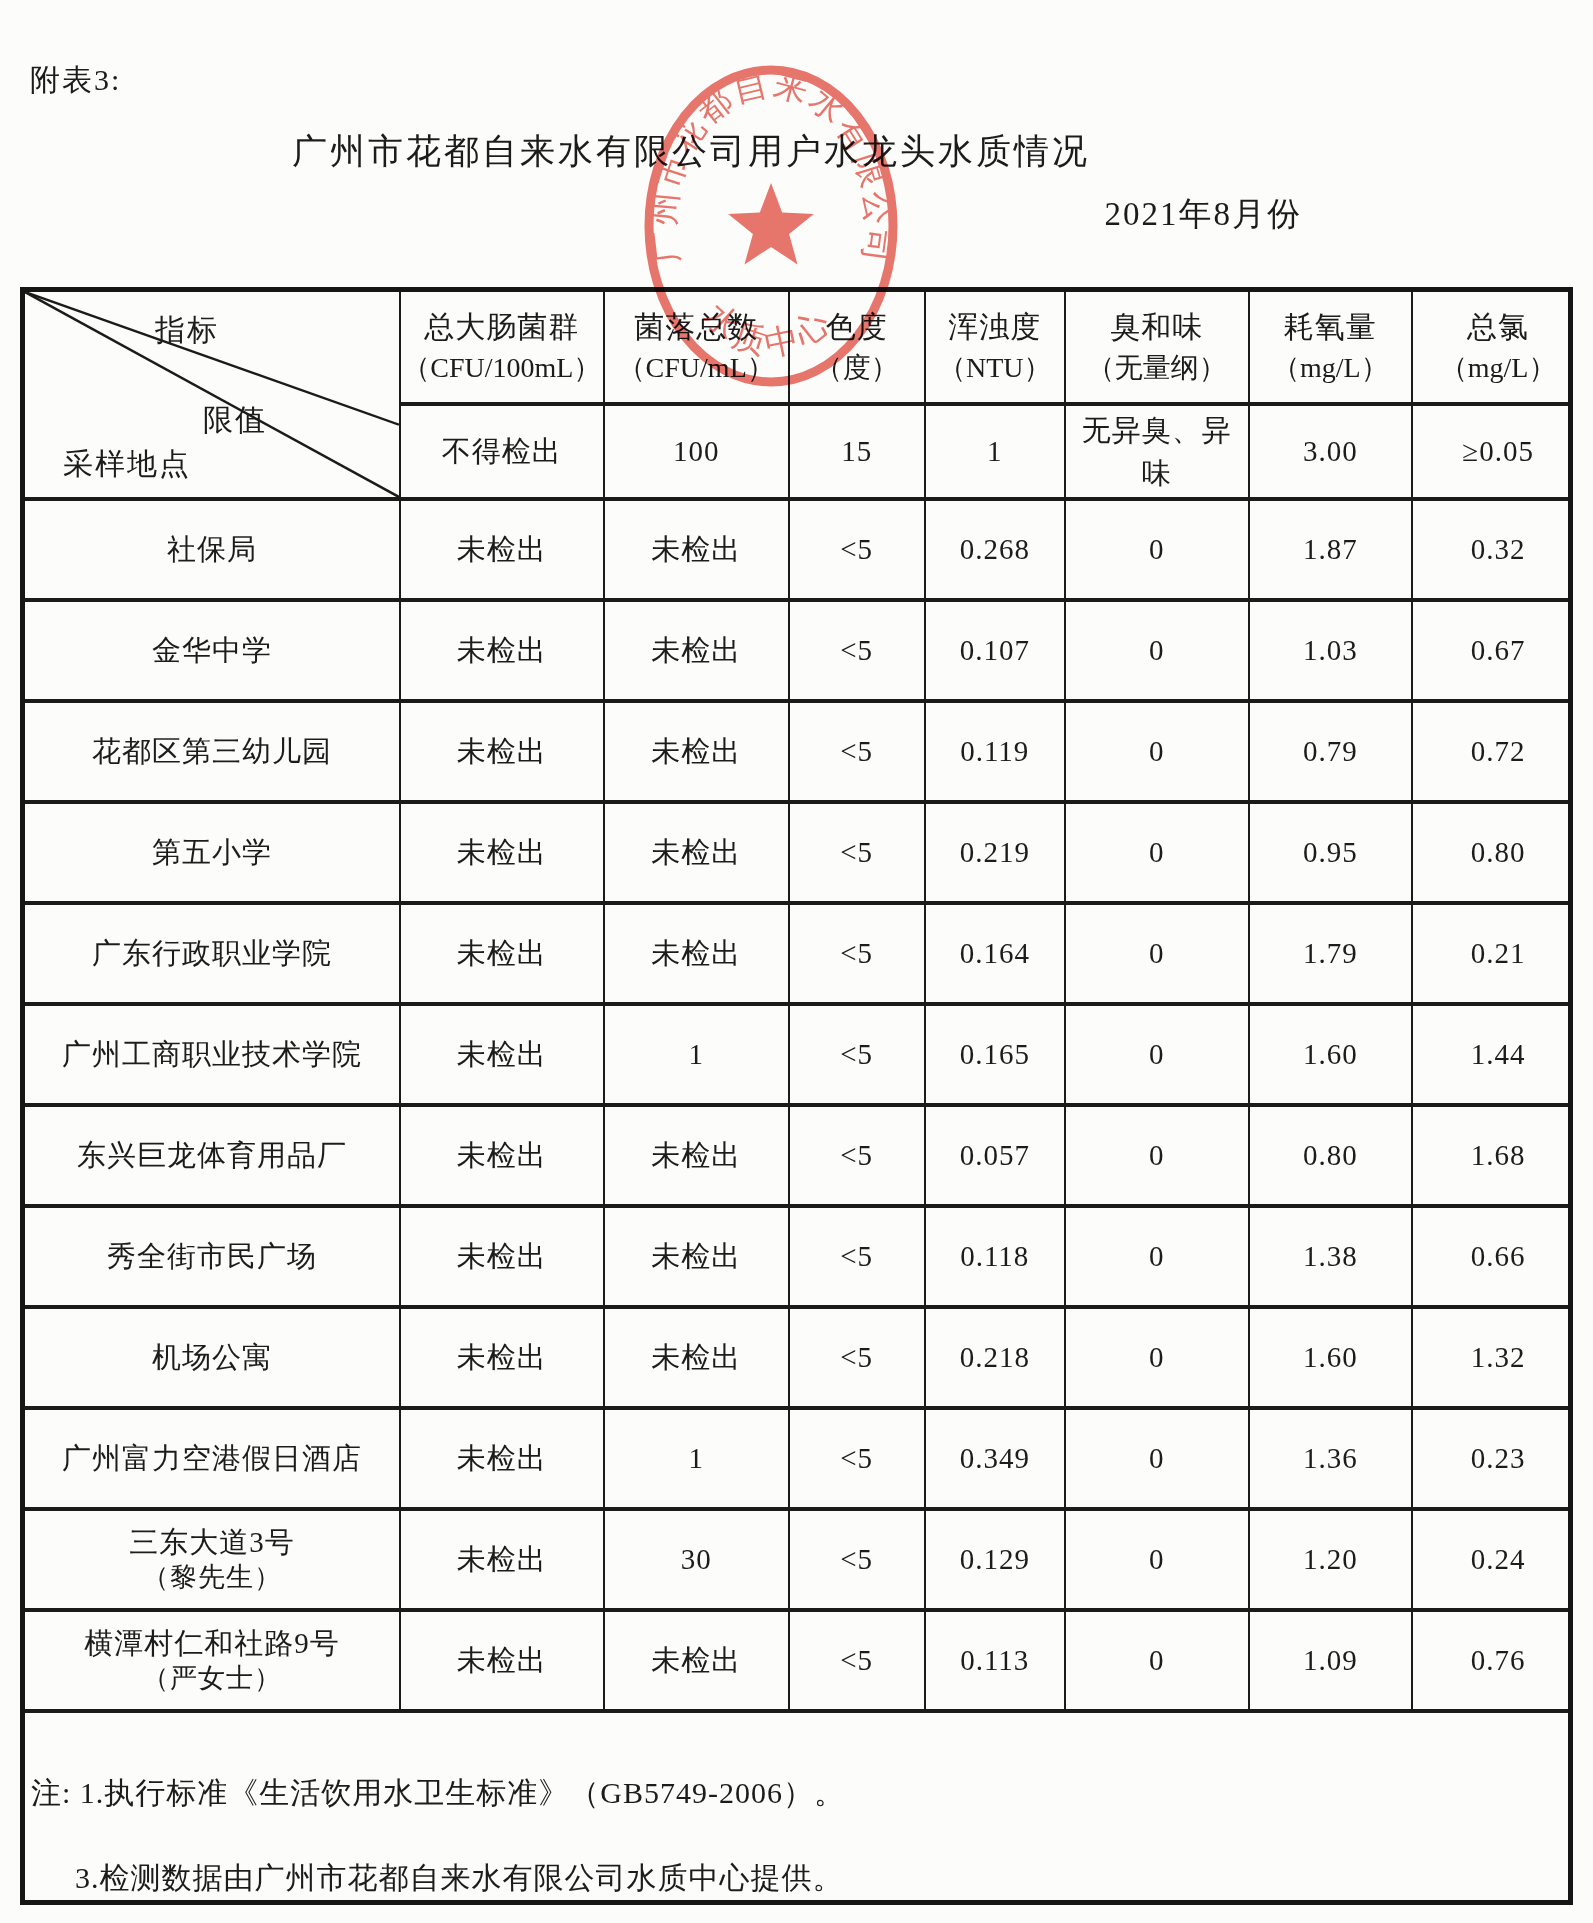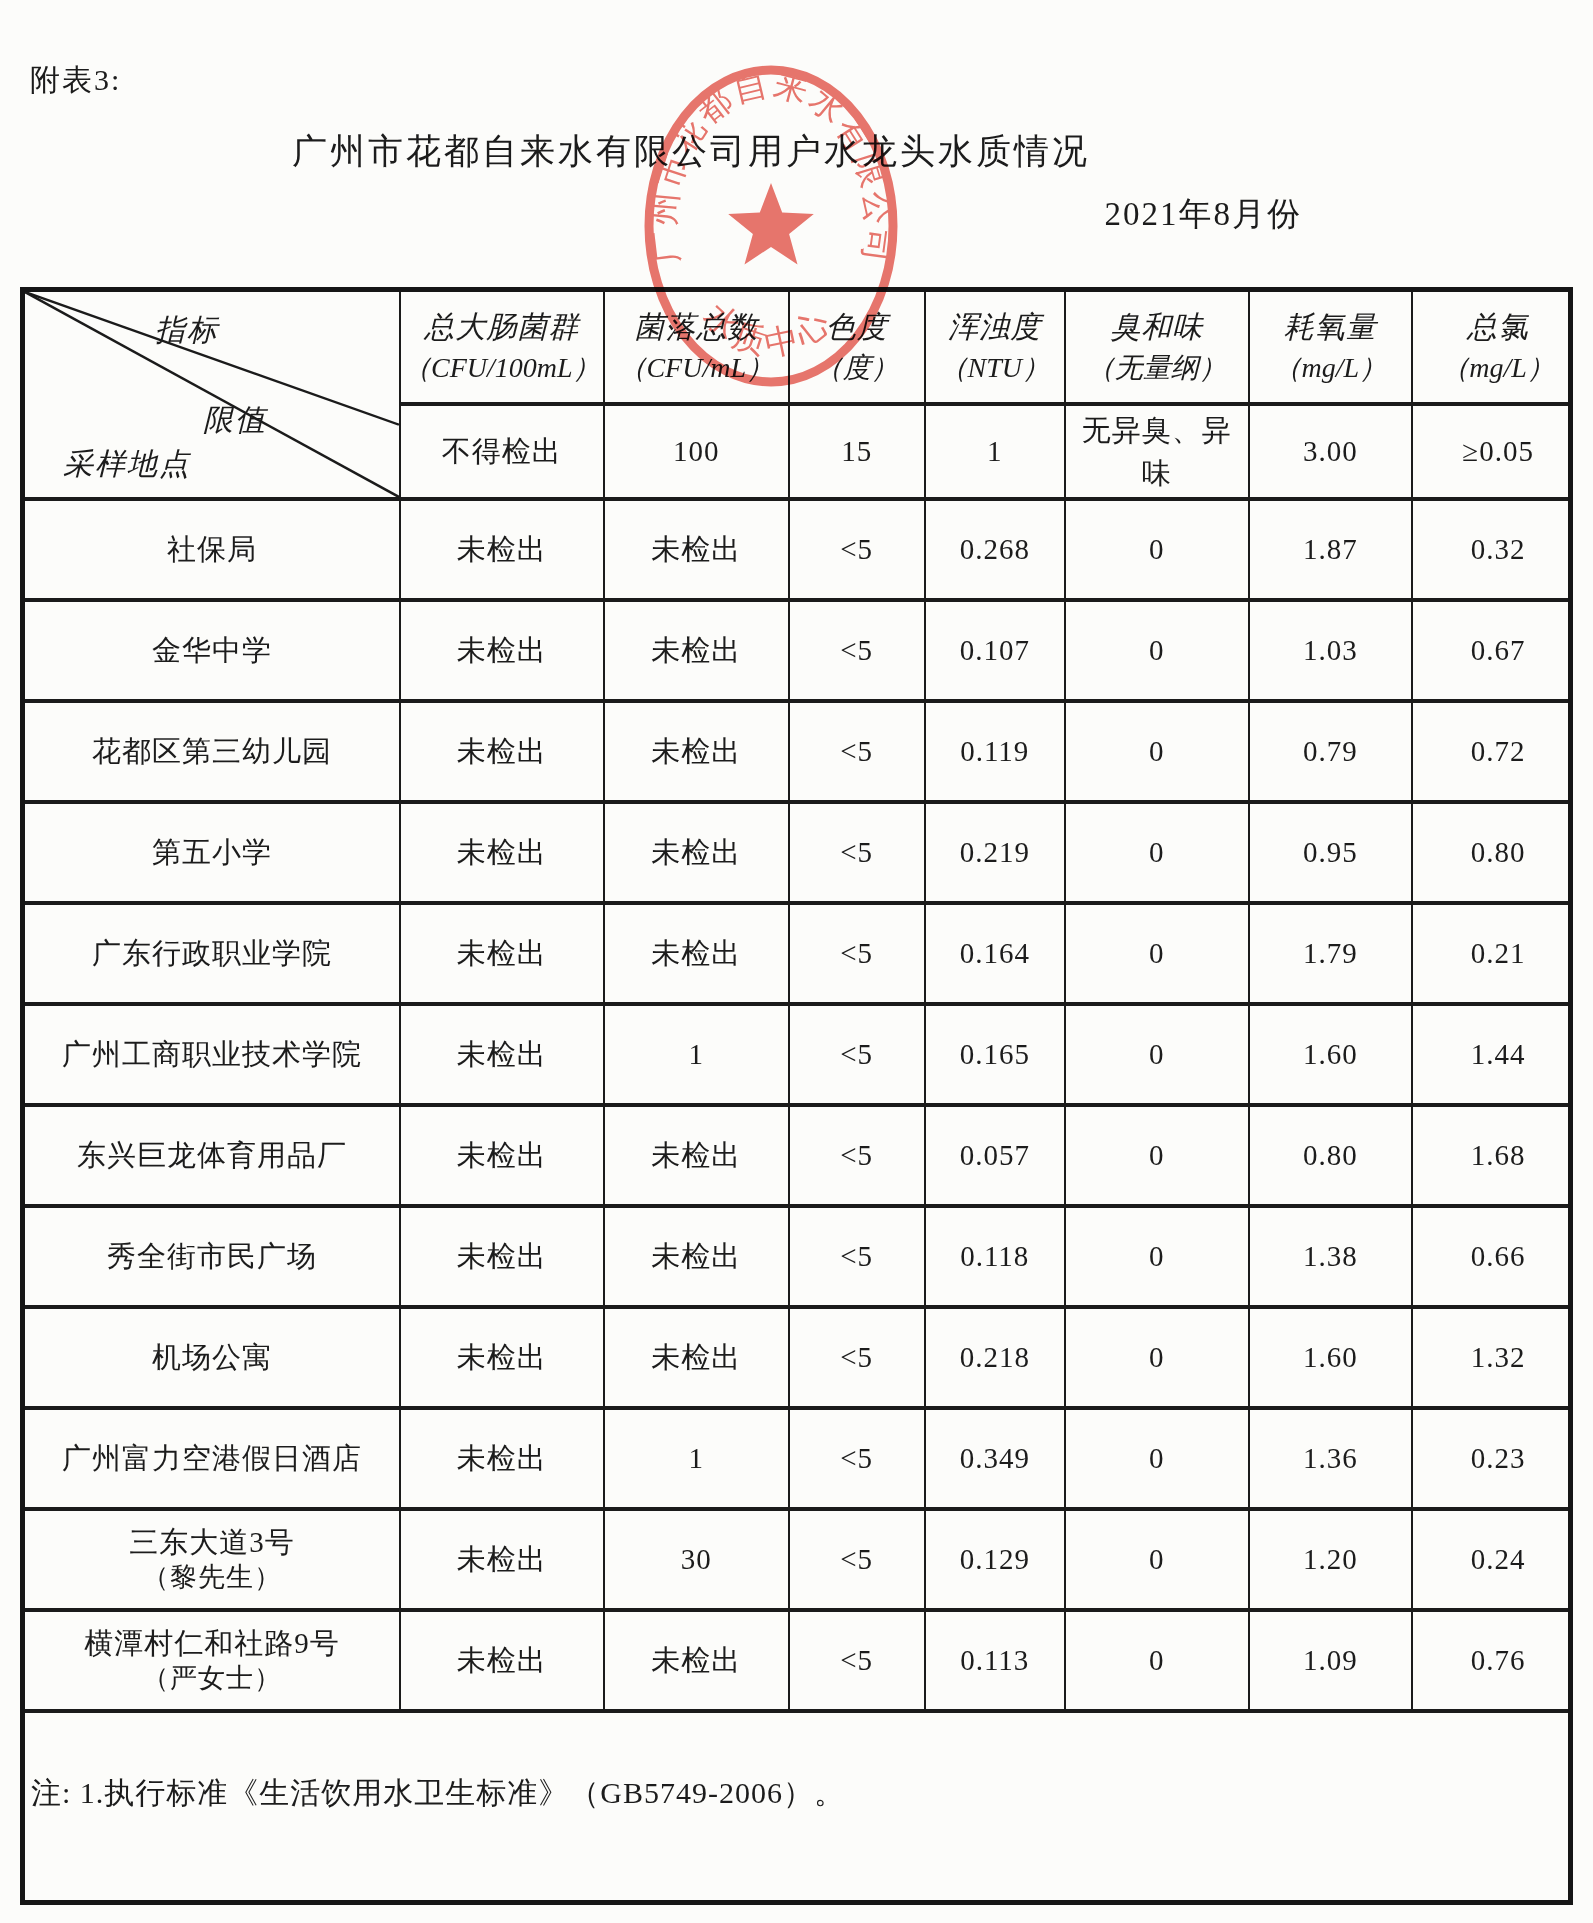--- a/index.html
+++ b/index.html
@@ -39,21 +39,21 @@
   }
   table.wq td,table.wq th{
     border-left:2px solid #1b1b1b;border-right:2px solid #1b1b1b;
     border-top:4px solid #1b1b1b;border-bottom:4px solid #1b1b1b;
     text-align:center;vertical-align:middle;
     font-weight:normal;padding:0;
   }
   table.wq tr:first-child th, table.wq tr:first-child td{border-top:none;}
   table.wq td:first-child, table.wq th:first-child{border-left:none;}
   table.wq td:last-child, table.wq th:last-child{border-right:none;padding-left:15px;}
-  tr.hdr{height:112px;font-style:italic;}
+  tr.hdr{height:112px;}
   tr.hdr th{font-size:30px;letter-spacing:1px;line-height:1.45;}
   tr.hdr th .unit{font-size:28px;letter-spacing:0;}
   tr.lim{height:95px;}
   tr.lim td{font-size:29px;letter-spacing:1px;}
   tr.row{height:101px;}
   tr.row td{font-size:29px;letter-spacing:1px;}
   td.loc{font-size:29px;}
   .loc-sub{font-size:27px;line-height:1.25;}
   .loc-main{line-height:1.3;}
   .smell-wrap{max-width:158px;margin:0 auto;line-height:1.45;}
@@ -280,16 +280,17 @@
         <td>0.113</td>
         <td>0</td>
         <td>1.09</td>
         <td>0.76</td>
       </tr>
     </tbody>
       </table>
 
     <div class="notes">
       <div class="note">注: 1.执行标准《生活饮用水卫生标准》（GB5749-2006）。</div>
+      <div class="note ind">3.检测数据由广州市花都自来水有限公司水质中心提供。</div>
     </div>
   </div>
 
 </div>
 
 </body></html>

